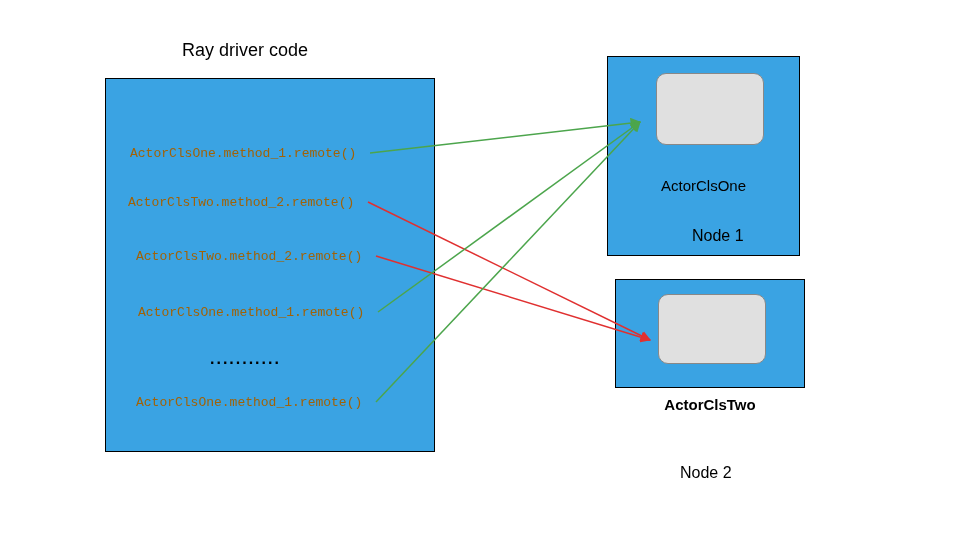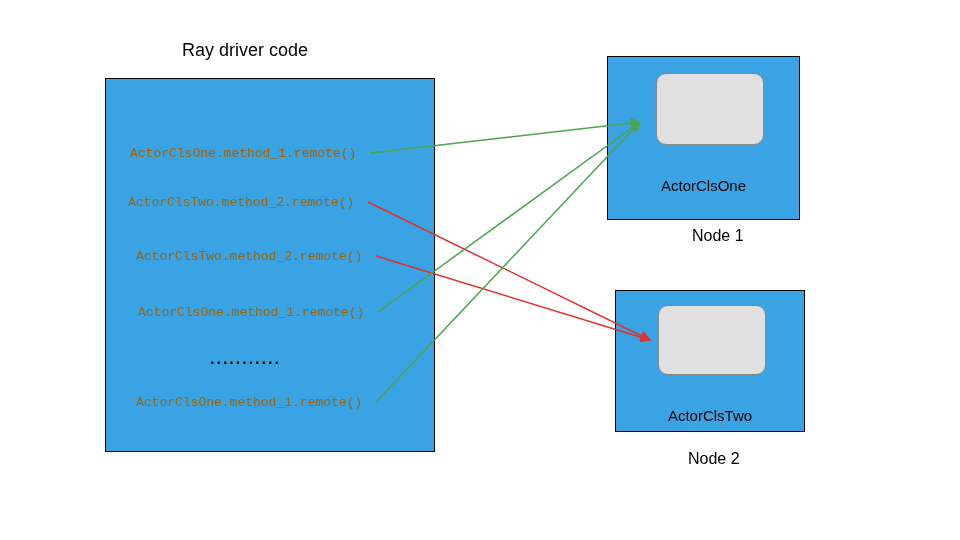--- a/index.html
+++ b/index.html
@@ -72,31 +72,31 @@
 
 <div class="driver-box" style="left:105px; top:78px; width:330px; height:374px;"></div>
 
 <div class="driver-line" style="left:130px; top:146px;">ActorClsOne.method_1.remote()</div>
 <div class="driver-line" style="left:128px; top:195px;">ActorClsTwo.method_2.remote()</div>
 <div class="driver-line" style="left:136px; top:249px;">ActorClsTwo.method_2.remote()</div>
 <div class="driver-line" style="left:138px; top:305px;">ActorClsOne.method_1.remote()</div>
 <div class="ellipsis" style="left:210px; top:350px;">...........</div>
 <div class="driver-line" style="left:136px; top:395px;">ActorClsOne.method_1.remote()</div>
 
-<div class="node-box" style="left:607px; top:56px; width:193px; height:164px;text-decoration:underline;">
+<div class="node-box" style="left:607px; top:56px; width:193px; height:200px;text-decoration:underline;">
   <div class="inner-panel" style="left:48px; top:16px; width:108px; height:72px;"></div>
   <div class="node-label" style="top:120px;">ActorClsOne</div>
 </div>
 <div class="node-caption" style="left:692px; top:227px;">Node 1</div>
 
-<div class="node-box" style="left:615px; top:290px; width:190px; height:142px;">
+<div class="node-box" style="left:615px; top:279px; width:190px; height:109px;font-weight:bold;">
   <div class="inner-panel" style="left:42px; top:14px; width:108px; height:70px;"></div>
   <div class="node-label" style="top:116px;">ActorClsTwo</div>
 </div>
-<div class="node-caption" style="left:680px; top:450px;margin-left:8px;">Node 2</div>
+<div class="node-caption" style="left:680px; top:464px;">Node 2</div>
 
 <svg class="arrows">
   <defs>
     <marker id="arrow-green" viewBox="0 0 10 10" refX="9" refY="5" markerWidth="7" markerHeight="7" orient="auto-start-reverse">
       <path d="M 0 0 L 10 5 L 0 10 z" fill="#4ca54c"></path>
     </marker>
     <marker id="arrow-red" viewBox="0 0 10 10" refX="9" refY="5" markerWidth="7" markerHeight="7" orient="auto-start-reverse">
       <path d="M 0 0 L 10 5 L 0 10 z" fill="#e03030"></path>
     </marker>
   </defs>

